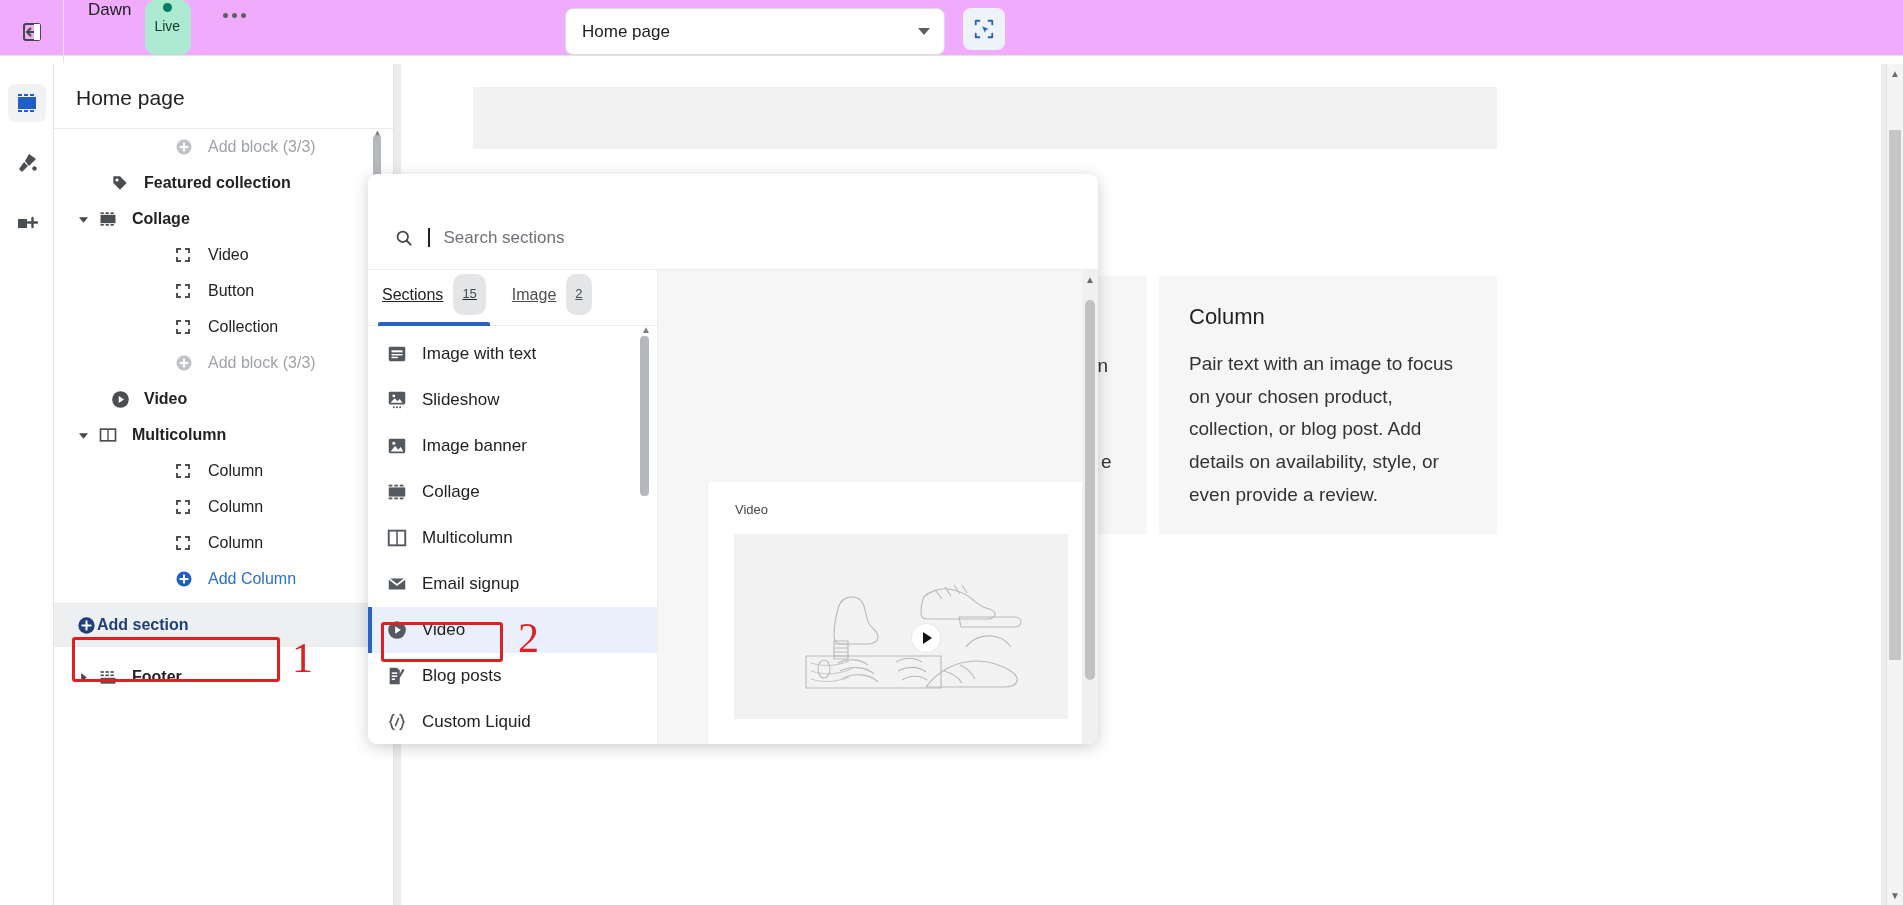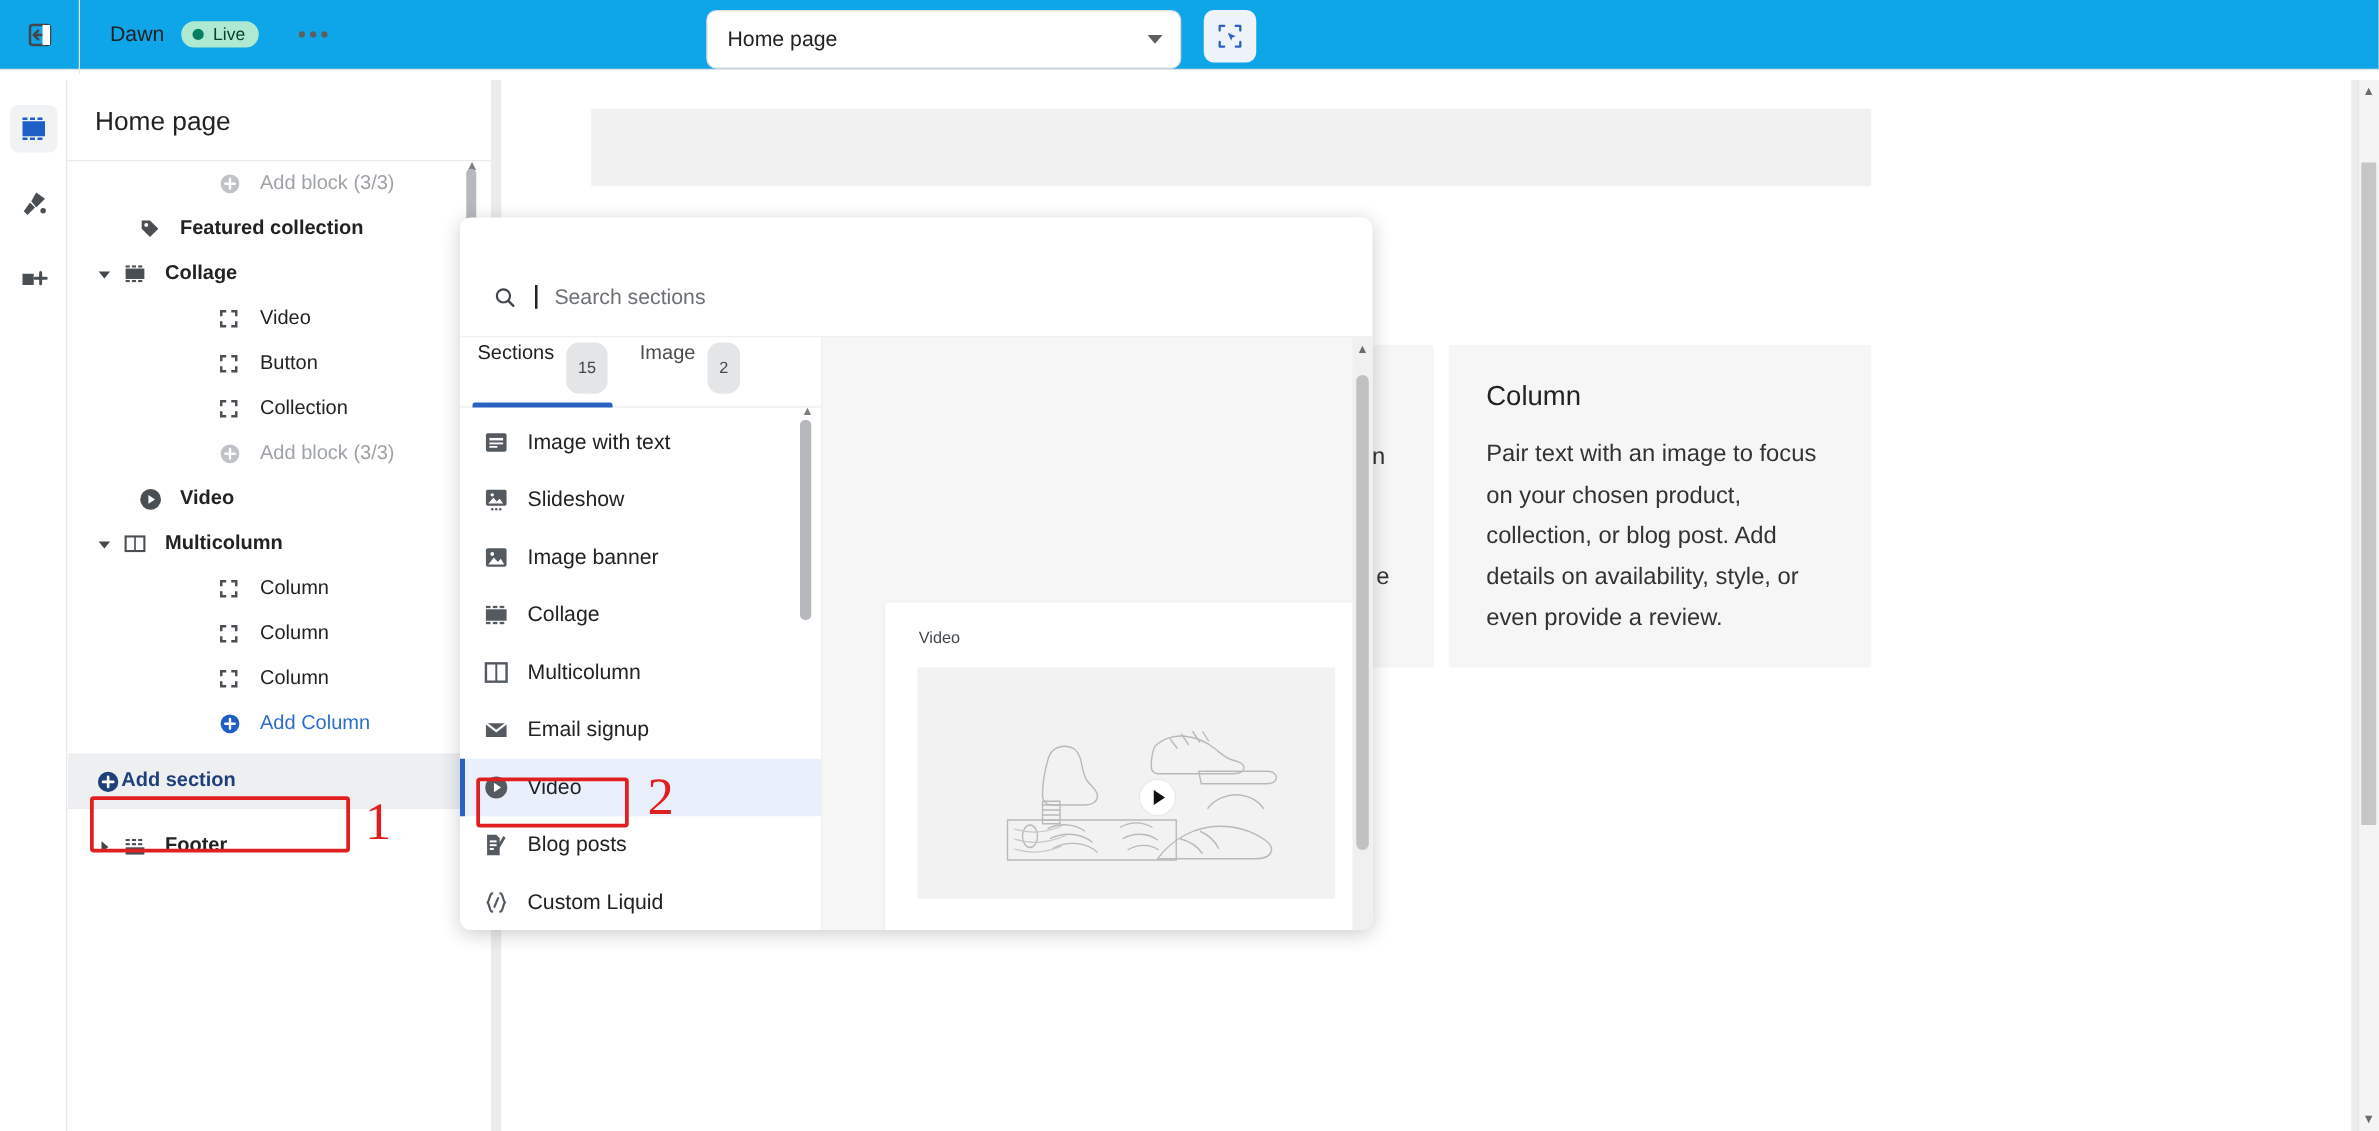--- a/index.html
+++ b/index.html
@@ -9,32 +9,32 @@
     overflow: hidden;
     background: #ffffff;
     font-family: "Liberation Sans", sans-serif;
     color: #202223;
   }
   .app { position: relative; width: 1903px; height: 905px; background:#fff; }
 
   
   .topbar {
     position: absolute; top:0; left:0; width:1903px; height:56px;
-    background:#0ea5e9; border-bottom:1px solid #e1e3e5;
-    display:flex; align-items:center;
+    background:#f0abfc; border-bottom:1px solid #e1e3e5;
+    display:flex; 
   }
   .topbar-exit {
     width:64px; height:63px; display:flex; align-items:center; justify-content:center;
     border-right:1px solid #e1e3e5; cursor:pointer;
   }
   .theme-name { margin-left:24px; font-size:17px; color:#202223; }
   .live-badge {
     margin-left:14px; display:inline-flex; align-items:center; gap:7px;
     background:#aee9d1; color:#0b3d2c; border-radius:11px;
-    padding:3px 11px 4px 9px; font-size:14px; line-height:1;
+    padding:3px 11px 4px 9px; font-size:14px; line-height:1;flex-direction:column;
   }
   .live-dot { width:9px; height:9px; border-radius:50%; background:#008060; display:inline-block; }
   .dots-btn {
     margin-left:26px; width:34px; height:30px; border-radius:5px;
     display:flex; align-items:center; justify-content:center; gap:4px; cursor:pointer;
   }
   .dots-btn i { width:5px; height:5px; border-radius:50%; background:#5c5f62; display:block; }
 
   .page-select {
     position:absolute; left:565px; top:8px; width:380px; height:47px;
@@ -128,21 +128,21 @@
     background:#fff; border-radius:9px; box-shadow:0 3px 16px rgba(0,0,0,.20); overflow:hidden;
     z-index:30;
   }
   .modal-search { height:64px; display:flex; align-items:center; padding:0 0 0 26px; border-bottom:1px solid #ececec;margin-top:32px; }
   .search-input-wrap { display:flex; align-items:center; gap:14px; flex:1; }
   .search-caret { width:1.5px; height:19px; background:#202223; display:inline-block; }
   .search-ph { font-size:17px; color:#6d7175; }
   .modal-body { display:flex; height:506px; }
   .modal-left { width:290px; background:#fff; position:relative; border-right:1px solid #ececec; }
   .modal-tabs { display:flex; align-items:flex-end; height:56px; padding-left:14px; gap:26px; border-bottom:1px solid #ececec; }
-  .tab { display:flex; gap:10px; font-size:16px; color:#4a4d50; padding-bottom:10px; position:relative; cursor:pointer; }
+  .tab { display:flex; align-items:center; gap:10px; font-size:16px; color:#4a4d50; padding-bottom:10px; position:relative; cursor:pointer;text-decoration:underline; }
   .tab.active { color:#202223; }
   .tab.active:after { content:""; position:absolute; left:-4px; right:-4px; bottom:-1px; height:4px; background:#2a62c1; border-radius:2px 2px 0 0; }
   .tab-badge { background:#e4e5e7; border-radius:10px; padding:12px 9px; font-size:13px; color:#43474a; line-height:1.3; }
   .modal-list { height:450px; overflow:hidden; position:relative; padding-top:5px; }
   .mrow {
     display:flex; align-items:center; height:46px; padding-left:18px; gap:14px;
     font-size:17px; color:#202223; cursor:pointer; position:relative;
   }
   .mrow.selected { background:#eaf0fb; }
   .mrow.selected:before { content:""; position:absolute; left:0; top:0; bottom:0; width:4px; background:#2a62c1; }

